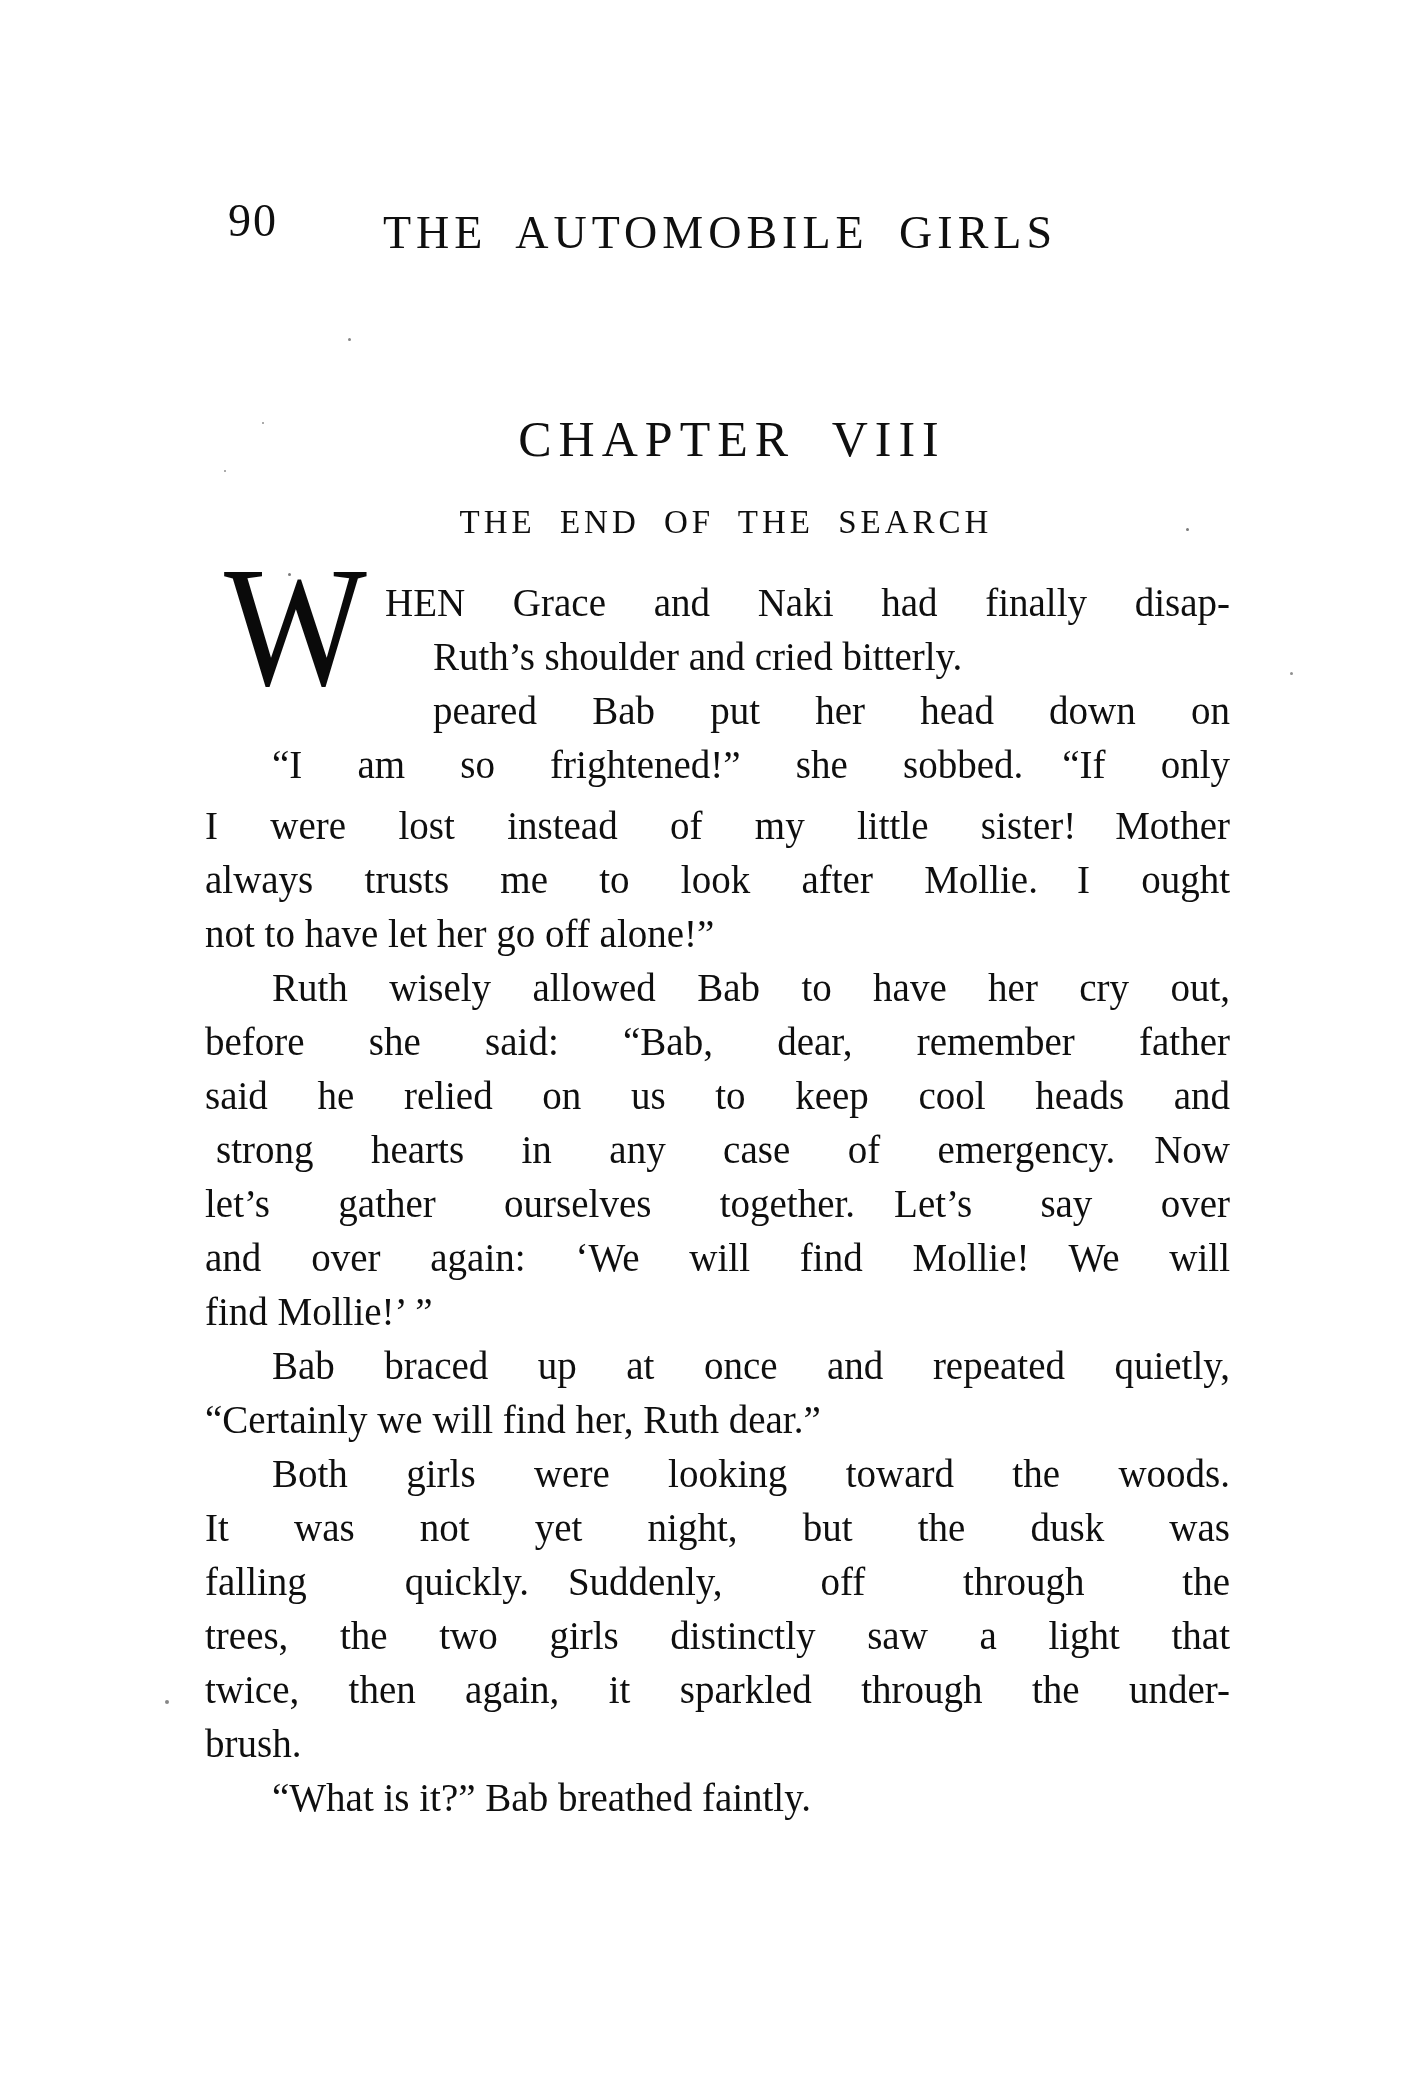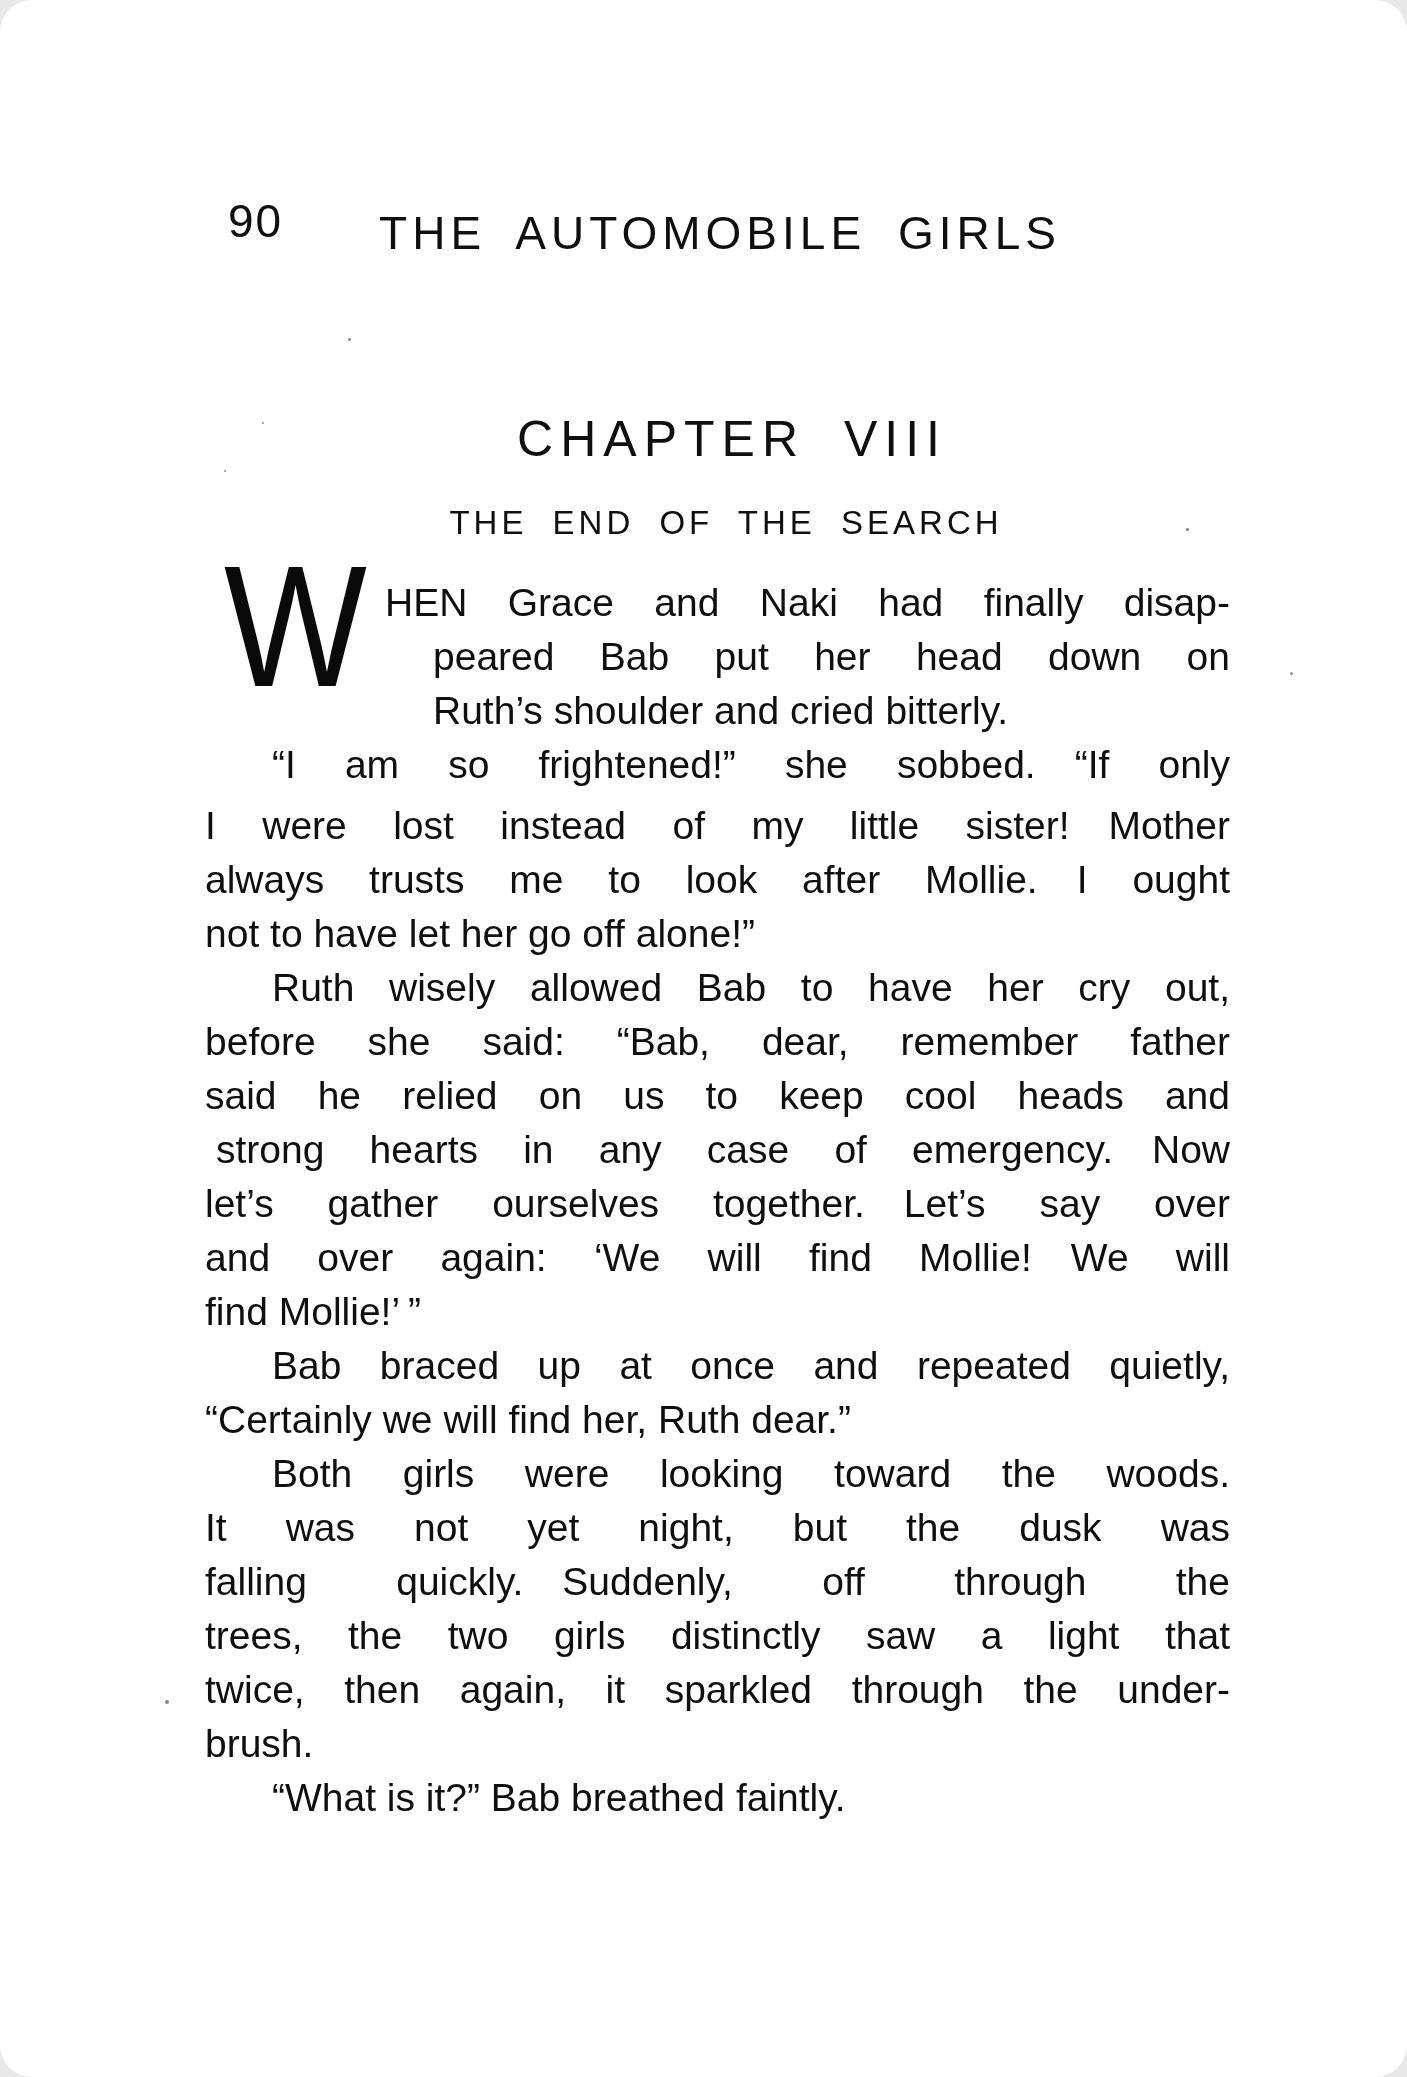--- a/index.html
+++ b/index.html
@@ -1,23 +1,22 @@
 <!DOCTYPE html>
 <html><head>
 <meta charset="utf-8">
 <style>
   html,body{margin:0;padding:0;background:#e8e8e8;}
   .page{
     position:relative;
     width:1407px;height:2077px;
     background:#ffffff;
     overflow:hidden;
-    font-family:Liberation Sans, sans-serif;
+    font-family:Liberation Serif, serif;
     color:#0f0f0f;
-    border-radius:32px;
   }
   
   .header{position:absolute;top:198px;left:0;width:1407px;height:52px;}
   .pagenum{
     position:absolute;left:228px;top:0;
     font-size:46px;line-height:46px;letter-spacing:2px;
   }
   .running{
     position:absolute;left:720px;top:12px;transform:translateX(-50%);
     font-size:46px;line-height:46px;letter-spacing:5px;word-spacing:14px;
@@ -67,22 +66,22 @@
   </div>
 
   <div class="chapter">CHAPTER VIII</div>
 
   <div class="subtitle">THE END OF THE SEARCH</div>
 
   <div class="dropcap">W</div>
 
   <div class="body" id="body-text">
       <div class="line j" style="margin-left: 180px;">HEN Grace and Naki had finally disap-</div>
+      <div class="line r" style="margin-left: 228px;">Ruth’s shoulder and cried bitterly.</div>
       <div class="line j" style="margin-left: 228px;">peared Bab put her head down on</div>
-      <div class="line r" style="margin-left: 228px;">Ruth’s shoulder and cried bitterly.</div>
       <div class="line j" style="margin-left: 67px;">“I am so frightened!” she sobbed. “If only</div>
       <div class="line j" style="margin-left: 0px; margin-top: 7px;">I were lost instead of my little sister! Mother</div>
       <div class="line j" style="margin-left: 0px;">always trusts me to look after Mollie. I ought</div>
       <div class="line r" style="margin-left: 0px;">not to have let her go off alone!”</div>
       <div class="line j" style="margin-left: 67px;">Ruth wisely allowed Bab to have her cry out,</div>
       <div class="line j" style="margin-left: 0px;">before she said: “Bab, dear, remember father</div>
       <div class="line j" style="margin-left: 0px;">said he relied on us to keep cool heads and</div>
       <div class="line j" style="margin-left: 11px;">strong hearts in any case of emergency. Now</div>
       <div class="line j" style="margin-left: 0px;">let’s gather ourselves together. Let’s say over</div>
       <div class="line j" style="margin-left: 0px;">and over again: ‘We will find Mollie! We will</div>

